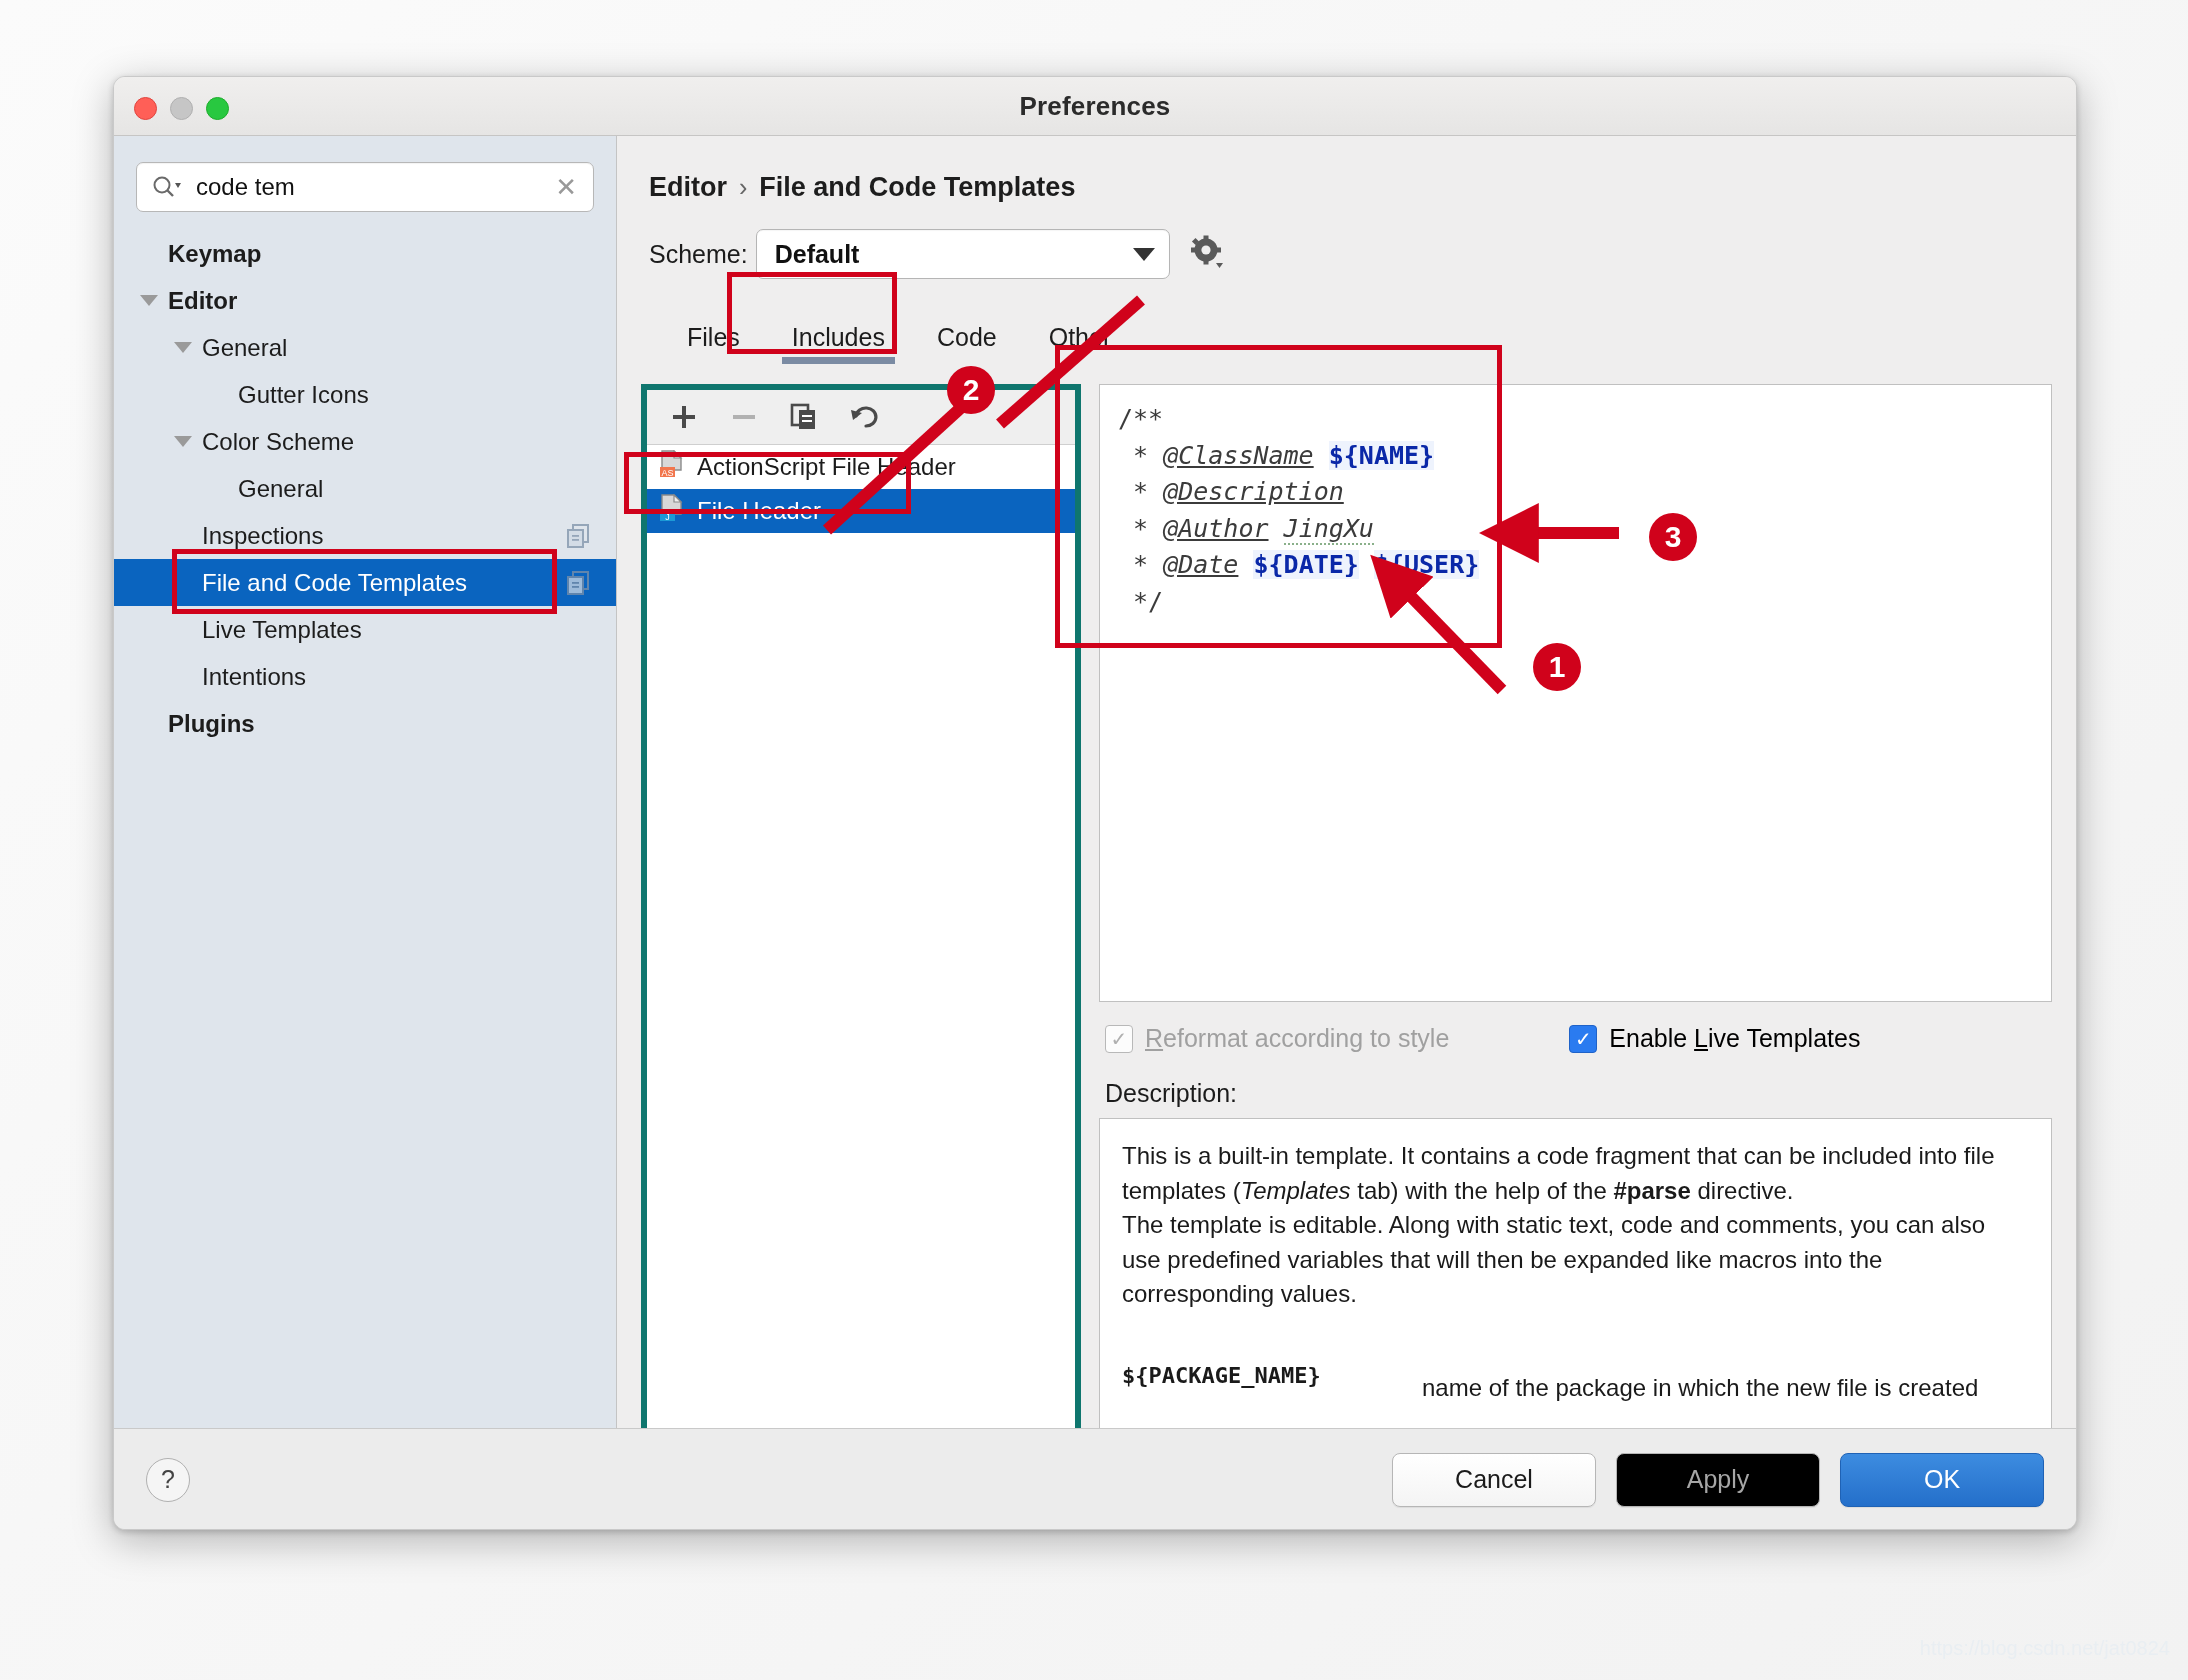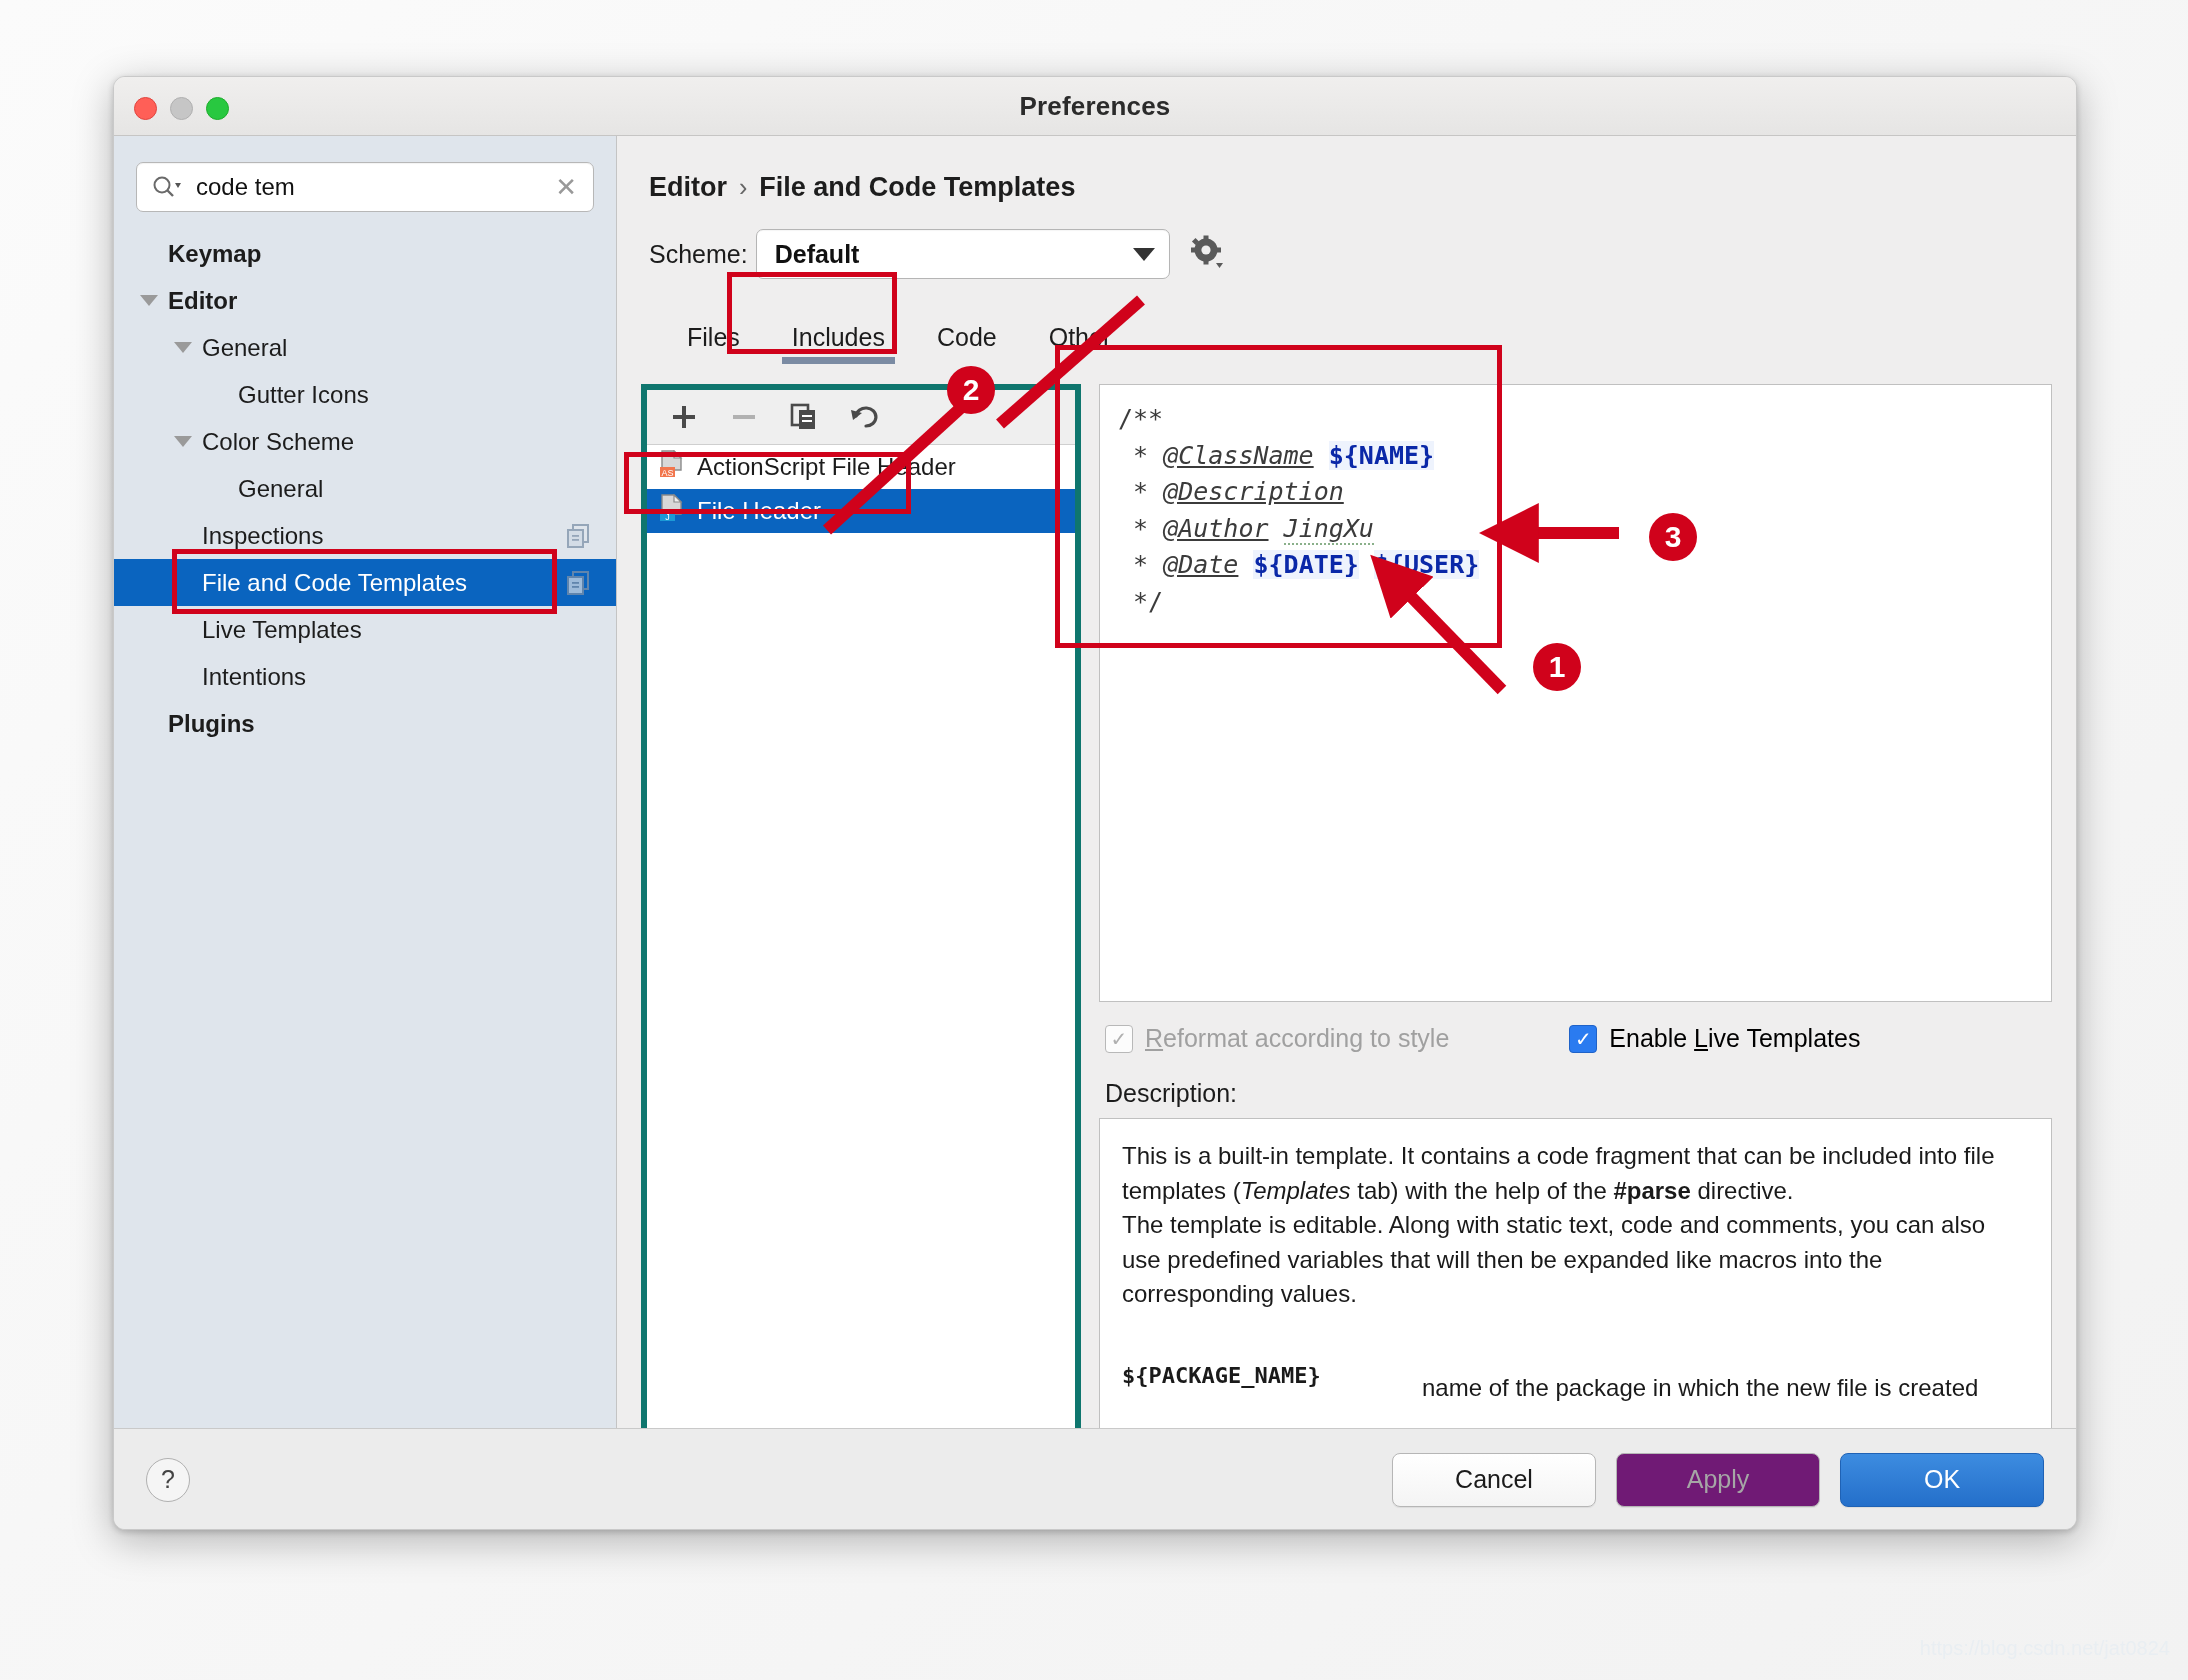--- a/index.html
+++ b/index.html
@@ -176,21 +176,21 @@
     width: 42px; height:42px; border-radius:50%; border:1px solid #b0b0b0; background:#f5f5f5;
     display:flex;align-items:center;justify-content:center;font-size:25px;color:#444;
   }
   .btns { margin-left:auto; display:flex; gap: 20px; align-items:center;}
   .btn {
     height: 52px; min-width:150px; border-radius:8px; border:1px solid #b6b6b6;
     background: linear-gradient(#ffffff,#f4f4f4);
     font-size: 25px; color:#1b1b1b; display:flex;align-items:center;justify-content:center;
     padding: 0 26px; box-shadow: 0 1px 1px rgba(0,0,0,.07);
   }
-  .btn.disabled { color:#a6a6a6; background:#701a75; }
+  .btn.disabled { color:#a6a6a6; background:#000000; }
   .btn.primary { background: linear-gradient(#3d8ce0,#246fca); border-color:#1f62b5; color:#fff; font-weight:normal;}
 
   
   .anno-box { position:absolute; border: 5px solid #d0021b; pointer-events:none; }
   .anno-circle {
     position:absolute; width: 48px; height:48px; border-radius:50%;
     background:#d0021b; color:#fff; font-size: 30px; font-weight:bold;
     display:flex;align-items:center;justify-content:center;
   }
   svg.anno { position:absolute; left:0; top:0; width:2188px; height:1680px; pointer-events:none; }

